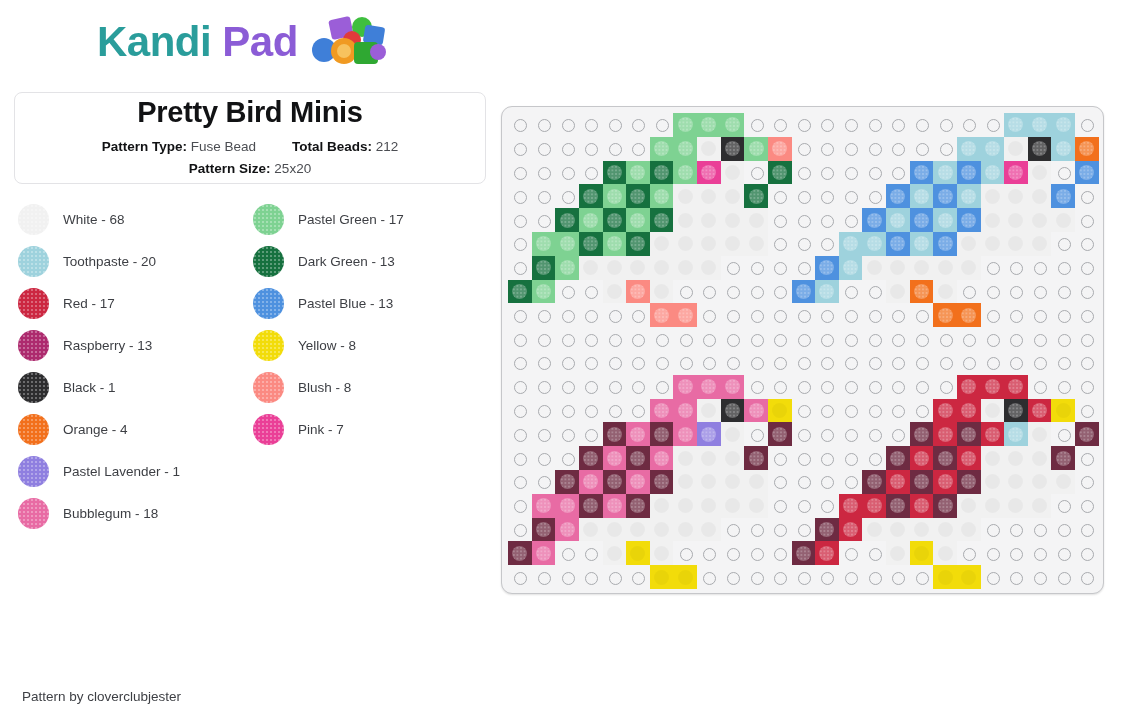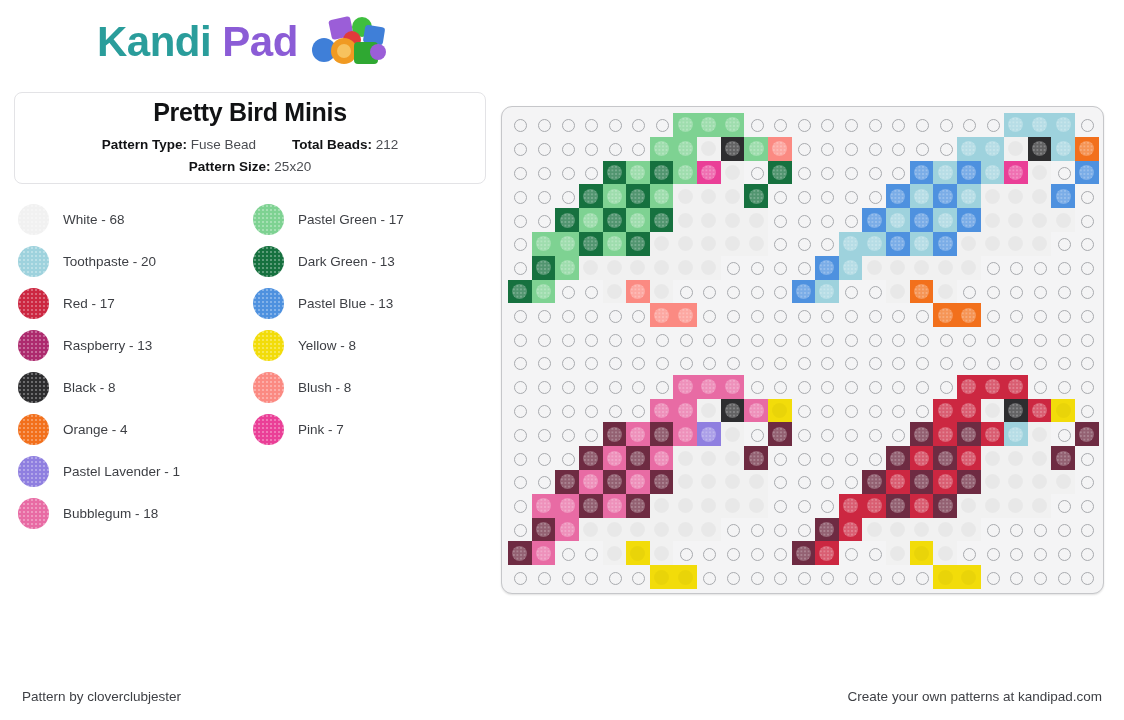--- a/index.html
+++ b/index.html
@@ -43,21 +43,21 @@
     width: 472px; height: 92px;
     background: #ffffff;
     border: 1px solid #e3e3e6;
     border-radius: 8px;
     display: flex;
     flex-direction: column;
     align-items: center;
     justify-content: center;
   }
   .info-title {
-    font-size: 25px;
+    font-size: 29px;
     font-weight: 700;
     color: #111214;
     letter-spacing: -0.3px;
     margin-bottom: 7px;
   }
   .info-rows { font-size: 13.5px; color: #4b4d52; line-height: 1.65; text-align: center; }
   .info-rows .row1 { display: flex; gap: 36px; justify-content: center; align-items: center; }
   .info-rows b { color: #111214; font-weight: 700; }
 
   
@@ -203,21 +203,21 @@
       <div class="legend-item">
         <span class="swatch" style="background: rgb(204, 39, 65);"></span>
         <span class="legend-label">Red - 17</span>
       </div>
       <div class="legend-item">
         <span class="swatch" style="background: rgb(173, 42, 110);"></span>
         <span class="legend-label">Raspberry - 13</span>
       </div>
       <div class="legend-item">
         <span class="swatch" style="background: rgb(45, 45, 47);"></span>
-        <span class="legend-label">Black - 8</span>
+        <span class="legend-label">Black - 1</span>
       </div>
       <div class="legend-item">
         <span class="swatch" style="background: rgb(242, 112, 28);"></span>
         <span class="legend-label">Orange - 4</span>
       </div>
       <div class="legend-item">
         <span class="swatch" style="background: rgb(143, 127, 224);"></span>
         <span class="legend-label">Pastel Lavender - 1</span>
       </div>
       <div class="legend-item">
@@ -749,15 +749,14 @@
         <div class="cell bead light" style="--c: #f2dc0a;"></div>
         <div class="cell empty"></div>
         <div class="cell empty"></div>
         <div class="cell empty"></div>
         <div class="cell empty"></div>
         <div class="cell empty"></div>
       </div>
   </div>
 
   <div class="footer-left">Pattern by cloverclubjester</div>
-  <div class="footer-right">Create your own patterns at kandipad.com</div>
 
 </div>
 
 </body></html>

